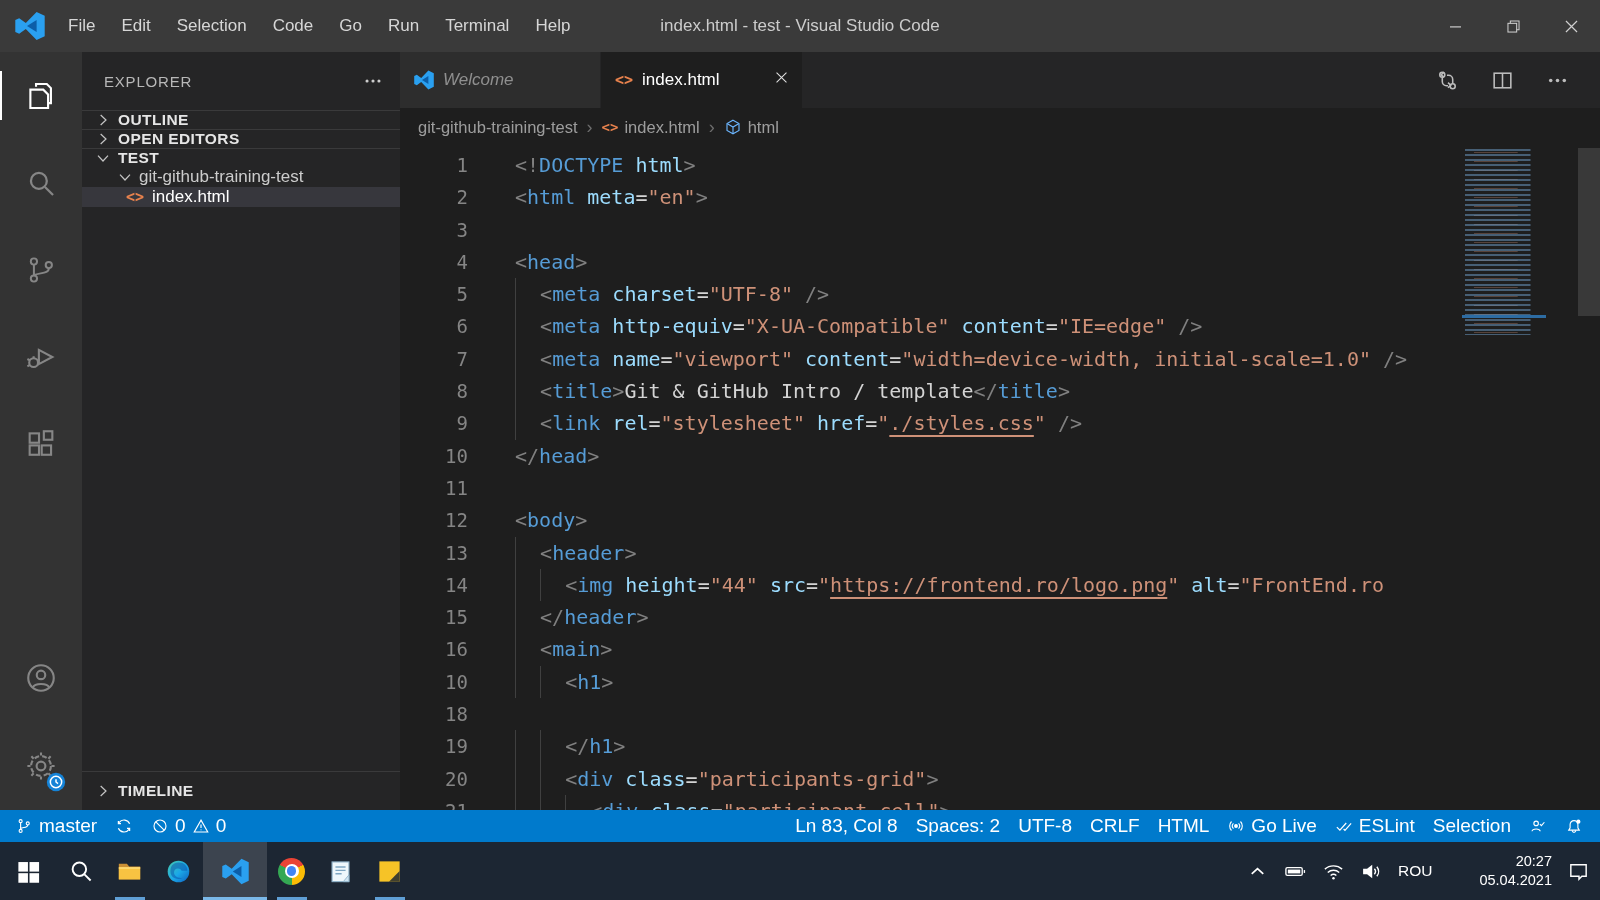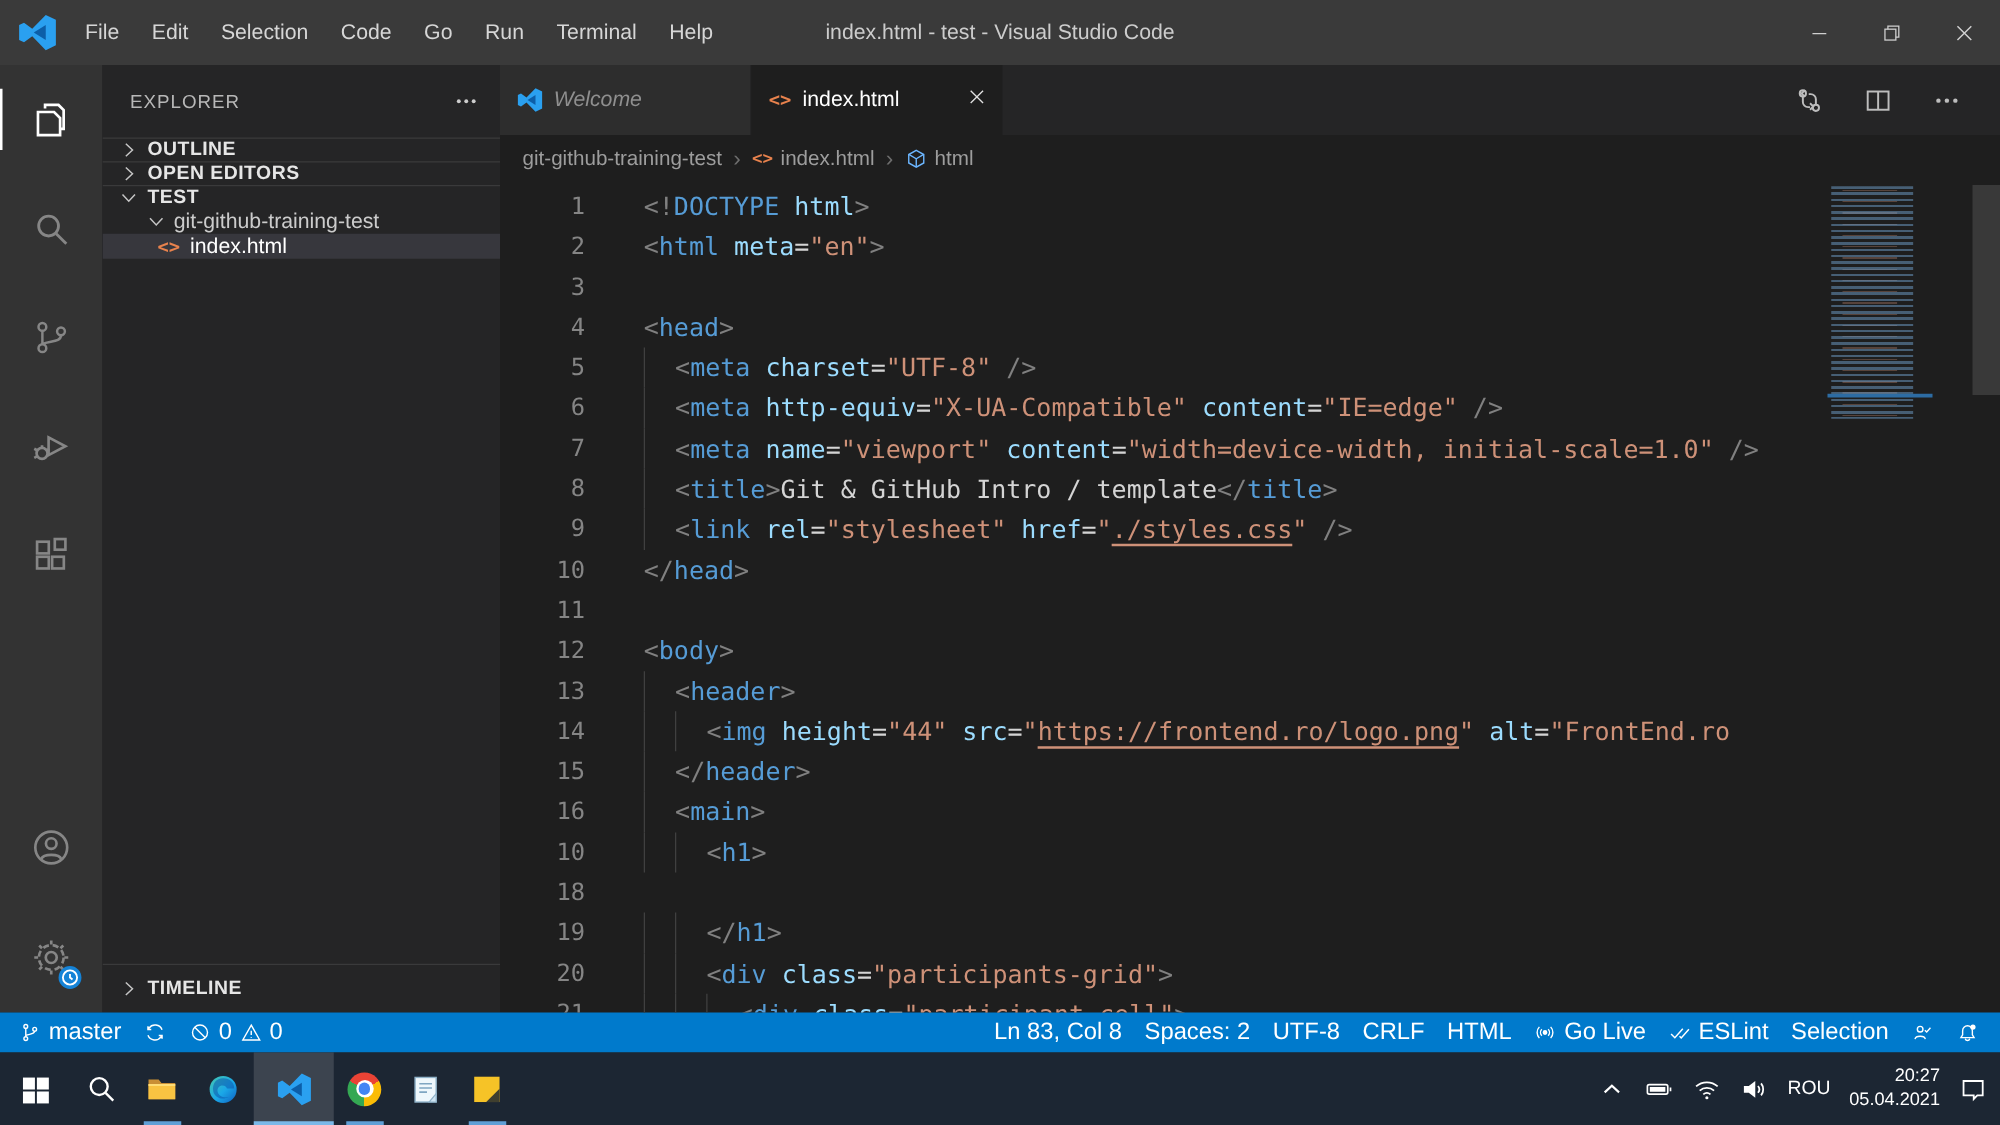--- a/index.html
+++ b/index.html
@@ -95,21 +95,21 @@
   .tk-slot{width:49px;display:flex;align-items:center;justify-content:center;position:relative;}
   .tk-slot:first-child{width:56px;}
   .tk-slot svg,.tk-slot .raster{width:27px;height:27px;}
   .tk-slot.active{width:64px;background:rgba(255,255,255,.14);}
   .tk-underline{position:absolute;bottom:0;left:50%;transform:translateX(-50%);width:30px;height:3px;background:#5f9fd6;}
   .tk-slot.active .tk-underline{width:100%;background:#7ab8e8;}
   #tray{margin-left:auto;display:flex;align-items:center;gap:15px;padding-right:10px;}
   #tray .icon{color:#ffffff;}
   #tray .icon svg{width:23px;height:23px;}
   #tray-lang{font-size:15.5px;}
-  #tray-clock{text-align:right;font-size:14.5px;line-height:1.3;}
+  #tray-clock{text-align:right;font-size:14.5px;line-height:1.3;margin-left:32px;}
 </style>
 </head>
 <body>
 
 <div id="app">
 
   <div id="titlebar">
     <span id="tb-logo" class="icon">
         <svg viewBox="0 0 100 100">
           <path d="M99 16 72 3 36 40 14 24 1 30v40l13 6 22-16 36 37 27-13z" fill="#2aa0f0"></path>

